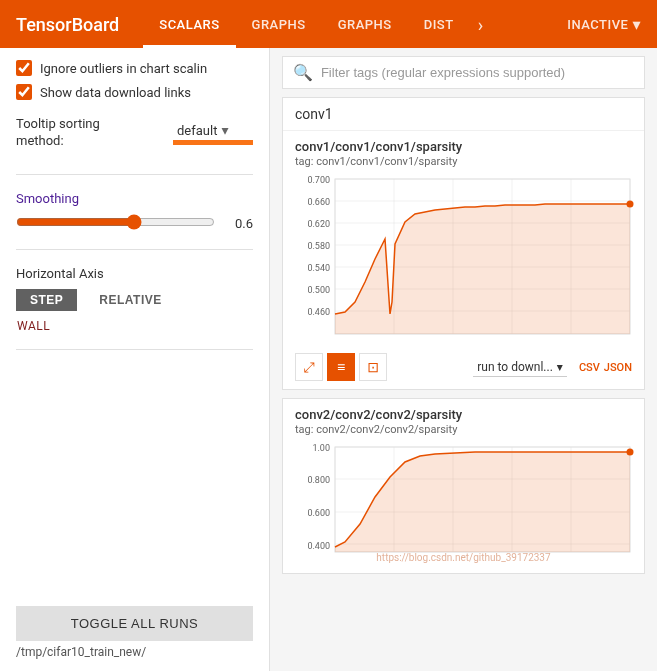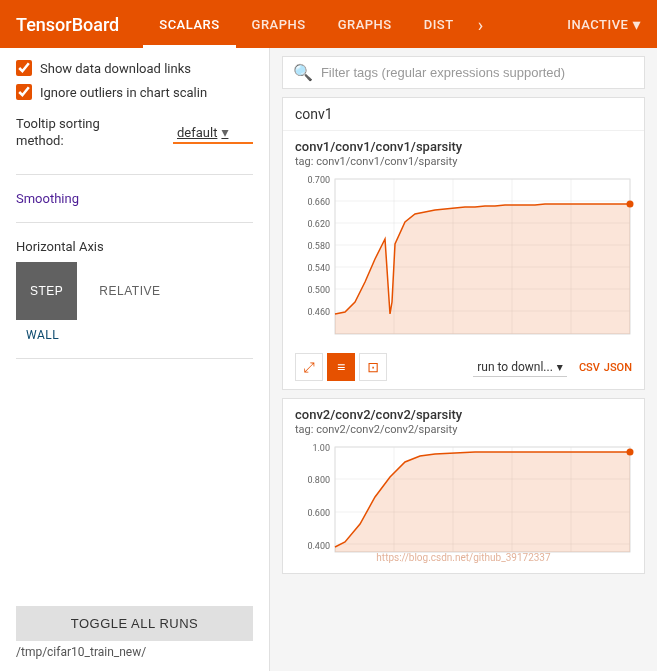--- a/index.html
+++ b/index.html
@@ -114,28 +114,27 @@
       margin-bottom: 16px;
     }
     .tooltip-label {
       font-size: 13px;
       color: #333;
       margin-right: auto;
       line-height: 1.3;
     }
     .tooltip-select {
       display: flex;
-      align-items: flex-end;
-      border-bottom: 2px solid #f97316;
+      align-items: center;
+      border-bottom: 5px solid #f97316;
       padding: 2px 4px;
       cursor: pointer;
       font-size: 13px;
       color: #333;
       min-width: 80px;
-      text-decoration: underline;
     }
     .tooltip-select-arrow {
       margin-left: 4px;
       font-size: 14px;
       color: #666;
     }
 
     .divider {
       height: 1px;
       background: #e0e0e0;
@@ -176,38 +175,38 @@
       margin-top: 8px;
       margin-bottom: 8px;
     }
     .axis-buttons {
       display: flex;
       align-items: center;
       gap: 8px;
       margin-bottom: 8px;
     }
     .axis-btn {
-      padding: 22px 14px;
+      padding: 4px 14px;
       font-size: 12px;
-      font-weight: 400;
+      font-weight: 700;
       letter-spacing: 0.5px;
       cursor: pointer;
       border: none;
       background: #616161;
       color: white;
     }
     .axis-btn.inactive {
       background: transparent;
       color: #616161;
     }
     .axis-wall {
       font-size: 12px;
-      color: #0c4a6e;
+      color: #7f1d1d;
       letter-spacing: 0.5px;
-      margin-left: 10px;
+      margin-left: 1px;
       margin-bottom: 8px;
     }
 
     .runs-section {
       margin-top: 8px;
     }
     .runs-label {
       font-size: 14px;
       color: #333;
       font-weight: 500;
@@ -418,39 +417,45 @@
     </div>
   </div>
 </div>
 
 <div class="main">
 
   <div class="sidebar">
 
     <div class="checkbox-row">
       <input type="checkbox" checked="" style="">
-      <span class="checkbox-label">Show data download links</span>
+      <span class="checkbox-label">Ignore outliers in chart scalin</span>
     </div>
 
     <div class="checkbox-row">
       <input type="checkbox" checked="" style="">
-      <span class="checkbox-label">Ignore outliers in chart scalin</span>
+      <span class="checkbox-label">Show data download links</span>
     </div>
 
     <div class="tooltip-row">
       <span class="tooltip-label">Tooltip sorting<br>method:</span>
       <div class="tooltip-select">
         <span>default</span>
         <span class="tooltip-select-arrow">▾</span>
       </div>
     </div>
 
     <div class="divider"></div>
 
     <div class="section-label">Smoothing</div>
+    <div class="smoothing-row">
+      <div class="slider-container">
+        <input type="range" min="0" max="1" step="0.01" value="0.6" style="">
+      </div>
+      <span class="smoothing-value">0.6</span>
+    </div>
 
     <div class="divider"></div>
 
     <div class="horiz-label">Horizontal Axis</div>
     <div class="axis-buttons">
       <button class="axis-btn">STEP</button>
       <button class="axis-btn inactive">RELATIVE</button>
     </div>
     <div class="axis-wall">WALL</div>
 

